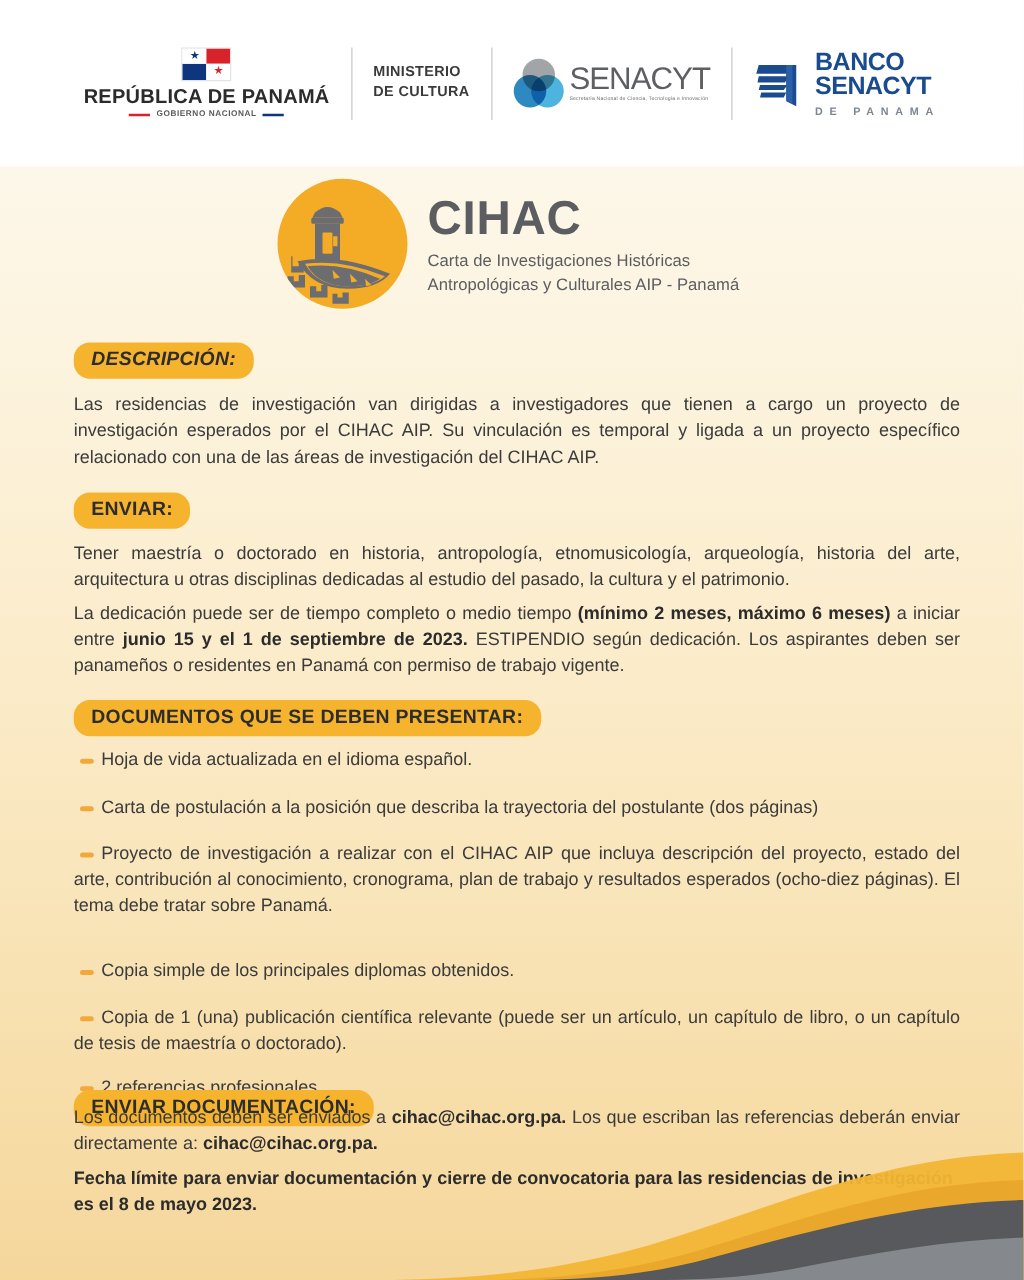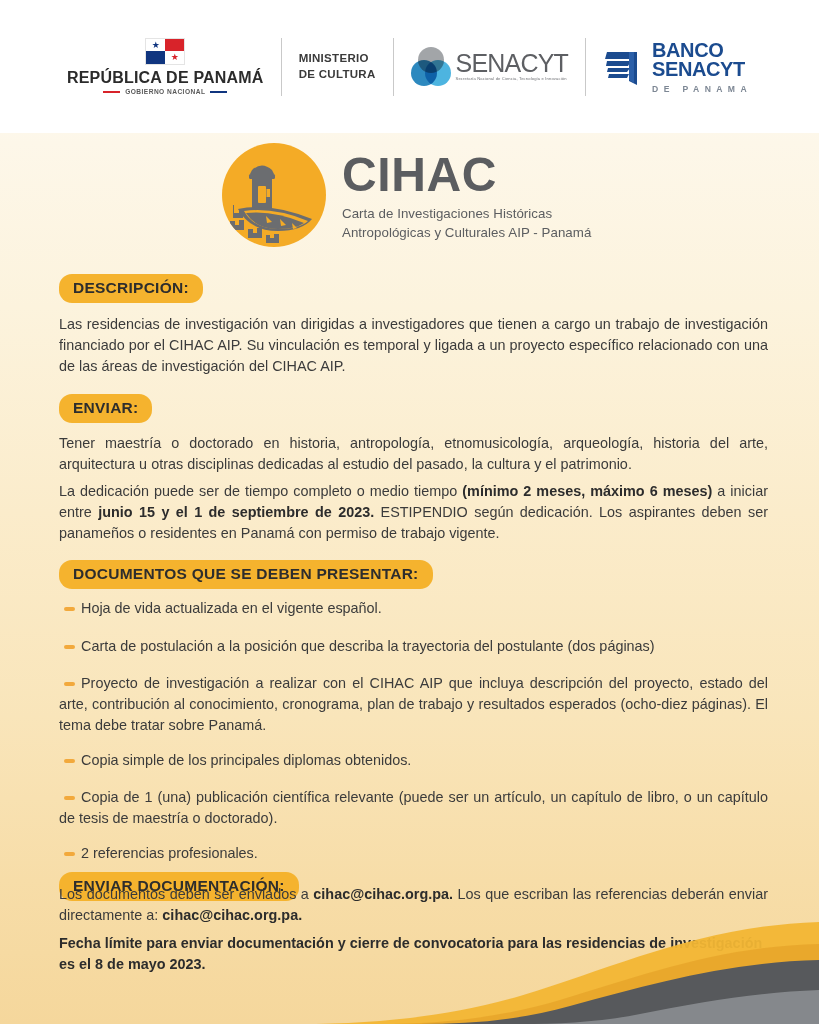--- a/index.html
+++ b/index.html
@@ -168,21 +168,21 @@
   .emblem {
     width: 104px; height: 104px;
     border-radius: 50%;
     background: #f4ab26;
     position: relative;
     overflow: hidden;
     flex: 0 0 104px;
   }
   .brand-text { padding-top: 4px; }
   .brand-title {
-    font-size: 48px;
+    font-size: 38px;
     font-weight: bold;
     color: #5b5d60;
     letter-spacing: 0.6px;
     line-height: 1;
   }
   .brand-sub {
     font-size: 13.3px;
     color: #5b5d60;
     line-height: 1.42;
     margin-top: 6px;
@@ -353,40 +353,40 @@
     </div>
     <div class="brand-text">
       <div class="brand-title">CIHAC</div>
       <div class="brand-sub">
         <div>Carta de Investigaciones Históricas</div>
         <div>Antropológicas y Culturales AIP - Panamá</div>
       </div>
     </div>
   </div>
 
-  <div class="sec" style="top:274px;">
+  <div class="sec" style="top:274px;font-style:italic;">
     <span class="pill">DESCRIPCIÓN:</span>
   </div>
-  <div class="sec body-text" style="top:314px;">Las residencias de investigación van dirigidas a investigadores que tienen a cargo un trabajo de investigación financiado por el CIHAC AIP. Su vinculación es temporal y ligada a un proyecto específico relacionado con una de las áreas de investigación del CIHAC AIP.</div>
+  <div class="sec body-text" style="top:314px;">Las residencias de investigación van dirigidas a investigadores que tienen a cargo un proyecto de investigación esperados por el CIHAC AIP. Su vinculación es temporal y ligada a un proyecto específico relacionado con una de las áreas de investigación del CIHAC AIP.</div>
 
   <div class="sec" style="top:394px;">
     <span class="pill">ENVIAR:</span>
   </div>
   <div class="sec body-text" style="top:433px;">Tener maestría o doctorado en historia, antropología, etnomusicología, arqueología, historia del arte, arquitectura u otras disciplinas dedicadas al estudio del pasado, la cultura  y el patrimonio.</div>
   <div class="sec body-text" style="top:481px;"><span>La dedicación puede ser de tiempo completo o medio tiempo </span><b>(mínimo 2 meses, máximo 6 meses)</b><span> a iniciar entre </span><b>junio 15 y el 1 de septiembre de 2023.</b><span> ESTIPENDIO según dedicación. Los aspirantes deben ser panameños o residentes en Panamá con permiso de trabajo vigente.</span></div>
 
   <div class="sec" style="top:560px;">
     <span class="pill"><span>DOCUMENTOS QUE SE DEBEN PRESENTAR</span><span class="tail">:</span></span>
   </div>
 
   <div class="sec" style="top:598px;">
-    <div class="bullet-item nohang">Hoja de vida actualizada en el vigente español.</div>
+    <div class="bullet-item nohang">Hoja de vida actualizada en el idioma español.</div>
     <div class="bullet-item nohang" style="margin-top:17px;">Carta de postulación a la posición que describa la trayectoria del postulante (dos páginas)</div>
     <div class="bullet-item hang" style="margin-top:16px;">Proyecto de investigación a realizar con el CIHAC AIP que incluya descripción del proyecto, estado del arte, contribución al conocimiento, cronograma, plan de trabajo y resultados esperados (ocho-diez páginas). El tema debe tratar sobre Panamá.</div>
-    <div class="bullet-item nohang" style="margin-top:14px;">Copia simple de los principales diplomas obtenidos.</div>
+    <div class="bullet-item nohang" style="margin-top:31px;">Copia simple de los principales diplomas obtenidos.</div>
     <div class="bullet-item hang" style="margin-top:16px;">Copia de 1 (una) publicación científica relevante (puede ser un artículo, un capítulo de libro, o un capítulo de tesis de maestría o doctorado).</div>
     <div class="bullet-item nohang" style="margin-top:14px;">2 referencias profesionales.</div>
   </div>
 
   <div class="sec" style="top:872px;">
     <span class="pill">ENVIAR DOCUMENTACIÓN:</span>
   </div>
 
   <div class="sec body-text" style="top:884px;"><span>Los documentos deben ser enviados a </span><b>cihac@cihac.org.pa.</b><span> Los que escriban las referencias deberán enviar directamente a:  </span><b>cihac@cihac.org.pa.</b></div>
 

